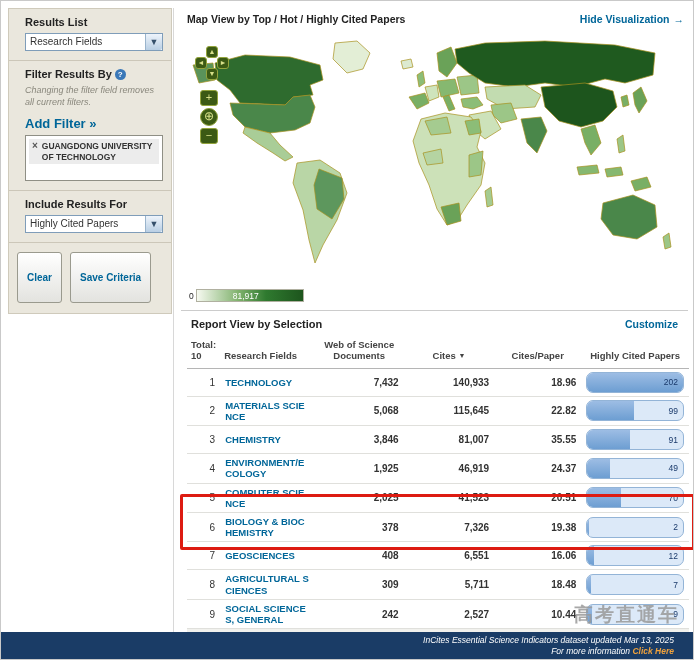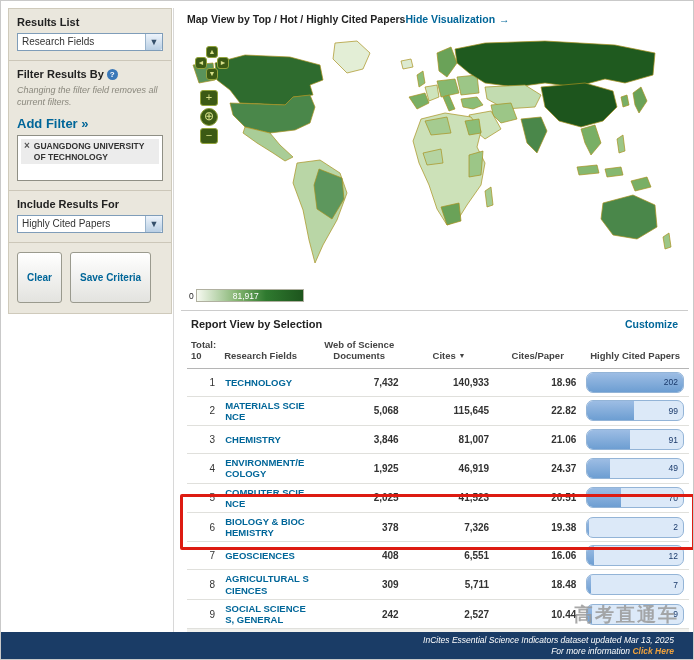--- a/index.html
+++ b/index.html
@@ -5,21 +5,21 @@
   * { box-sizing: border-box; margin: 0; padding: 0; }
   html,body { background:#fff; }
   body { font-family:"Liberation Sans", sans-serif; }
 
   .page { position:relative; width:694px; height:660px; background:#fff;
           border:1px solid #c9c9c9; overflow:hidden; }
 
   
   .sidebar { position:absolute; left:7px; top:7px; width:164px;
              background:var(--sidebar-bg,#eae7dd); border:1px solid #cfcabb; }
-  .sb-section { padding:7px 8px 9px 8px; border-bottom:1px solid #ccc7b9; }
+  .sb-section { padding:7px 8px 9px 16px; border-bottom:1px solid #ccc7b9; }
   .sb-section:last-child { border-bottom:none; }
   .sb-title { font-size:11px; font-weight:bold; color:#222; margin-bottom:5px; }
   .helpdot { display:inline-block; width:11px; height:11px; border-radius:50%;
              background:#3a78b8; color:#fff; font-size:8px; font-weight:bold;
              text-align:center; line-height:11px; vertical-align:1px; margin-left:3px; cursor:pointer; }
   .select { display:flex; align-items:stretch; height:18px; background:#fff;
             border:1px solid #7f9db9; cursor:pointer; }
   .select .value { flex:1; font-size:10px; color:#333; padding:2px 4px; white-space:nowrap; overflow:hidden; }
   .select .sel-btn { width:17px; background:linear-gradient(#eef4fb,#b9cfe4);
             border-left:1px solid #9ab4cc; display:flex; align-items:center;
@@ -32,21 +32,21 @@
                  padding:2px 3px; font-size:8.5px; font-weight:bold; color:#333; line-height:1.2; }
   .filter-item .x { cursor:pointer; color:#555; font-size:10px; line-height:1; }
   .sb-buttons { display:flex; gap:8px; padding:9px 8px 10px 8px; }
   .btn-small { background:linear-gradient(#ffffff,#e3e3df); border:1px solid #9a9a8e;
                border-radius:3px; color:var(--accent-blue,#069); font-size:10px;
                font-weight:bold; padding:19px 9px; cursor:pointer; font-family:inherit; }
 
   
   .main { position:absolute; left:172px; top:7px; width:515px;
           border-left:1px solid #d8d8d8; padding-left:7px; }
-  .map-header { display:flex; justify-content:flex-start; align-items:center;
+  .map-header { display:flex; justify-content:space-between; align-items:center;
                 padding:5px 4px 3px 6px; }
   .map-title { font-size:10.5px; font-weight:bold; color:#222; }
   .hide-link { font-size:10.5px; font-weight:bold; color:var(--accent-blue,#069);
                text-decoration:none; cursor:pointer; }
   .hide-link .arrow { margin-left:4px; font-weight:bold; }
 
   .map-area { position:relative; height:276px; background:#fff; }
   .map-svg { display:block; margin:4px 0 0 4px; }
 
   .pan { position:absolute; left:14px; top:14px; width:34px; height:34px; }
@@ -293,21 +293,21 @@
         </div>
       </td>
     </tr>
           <tr>
       <td class="rank">3</td>
       <td class="field">
               <a>CHEMISTRY</a>
             </td>
       <td class="num">3,846</td>
       <td class="num">81,007</td>
-      <td class="num">21.06</td>
+      <td class="num">35.55</td>
       <td class="hc-cell">
         <div class="bar-track">
           <div class="bar-fill" style="width: 45%;"></div>
           <span class="bar-label">91</span>
         </div>
       </td>
     </tr>
           <tr>
       <td class="rank">4</td>
       <td class="field">

